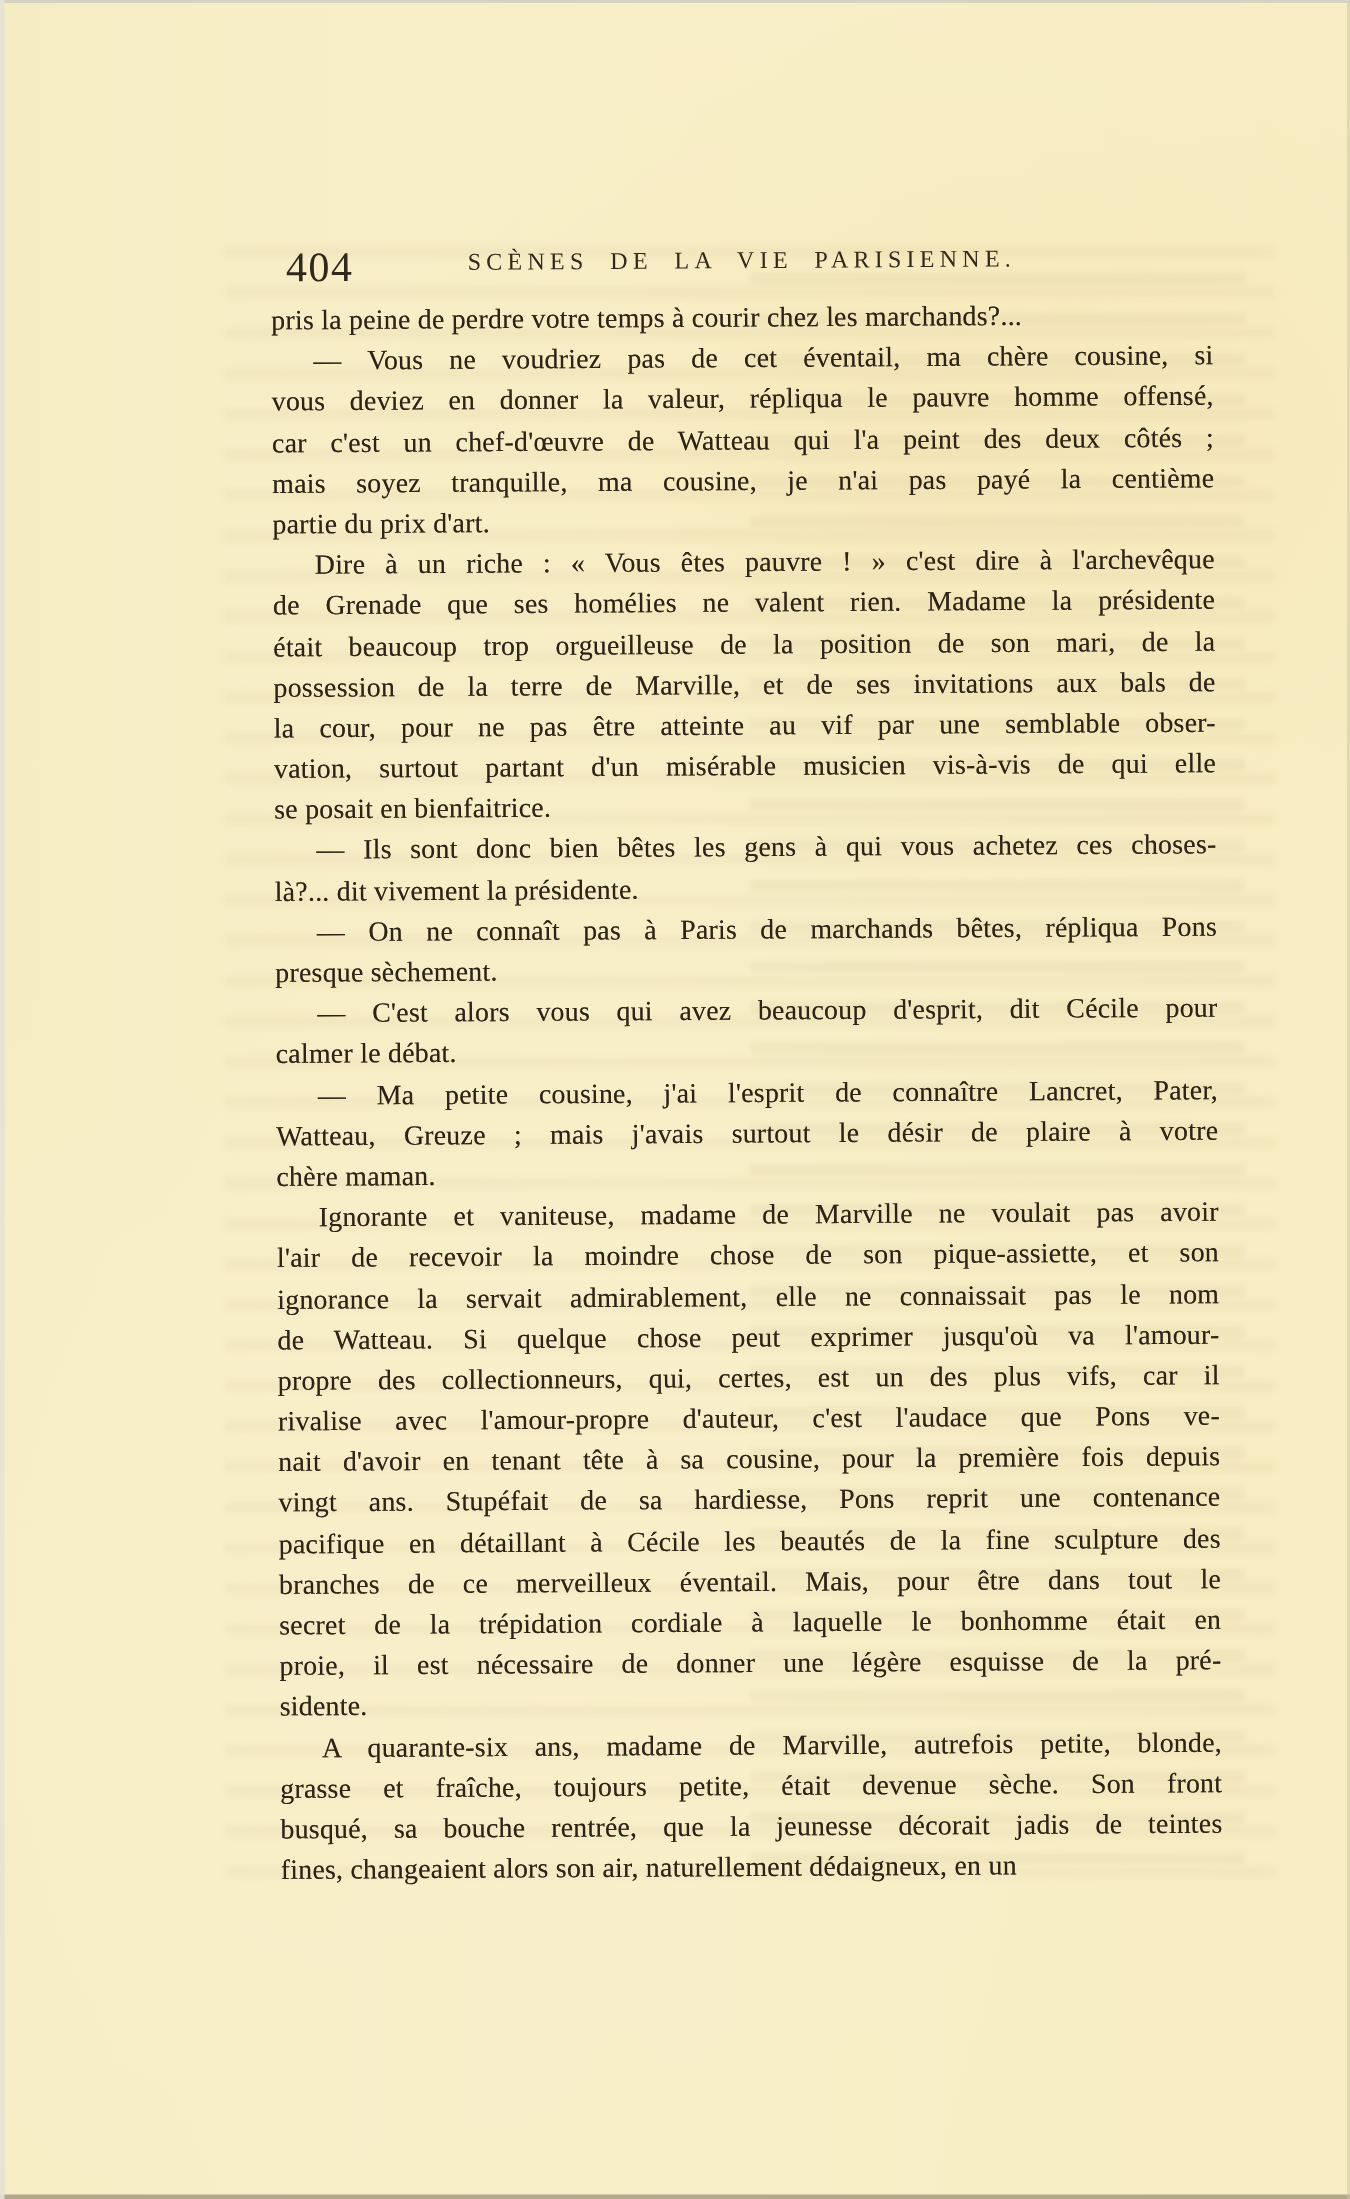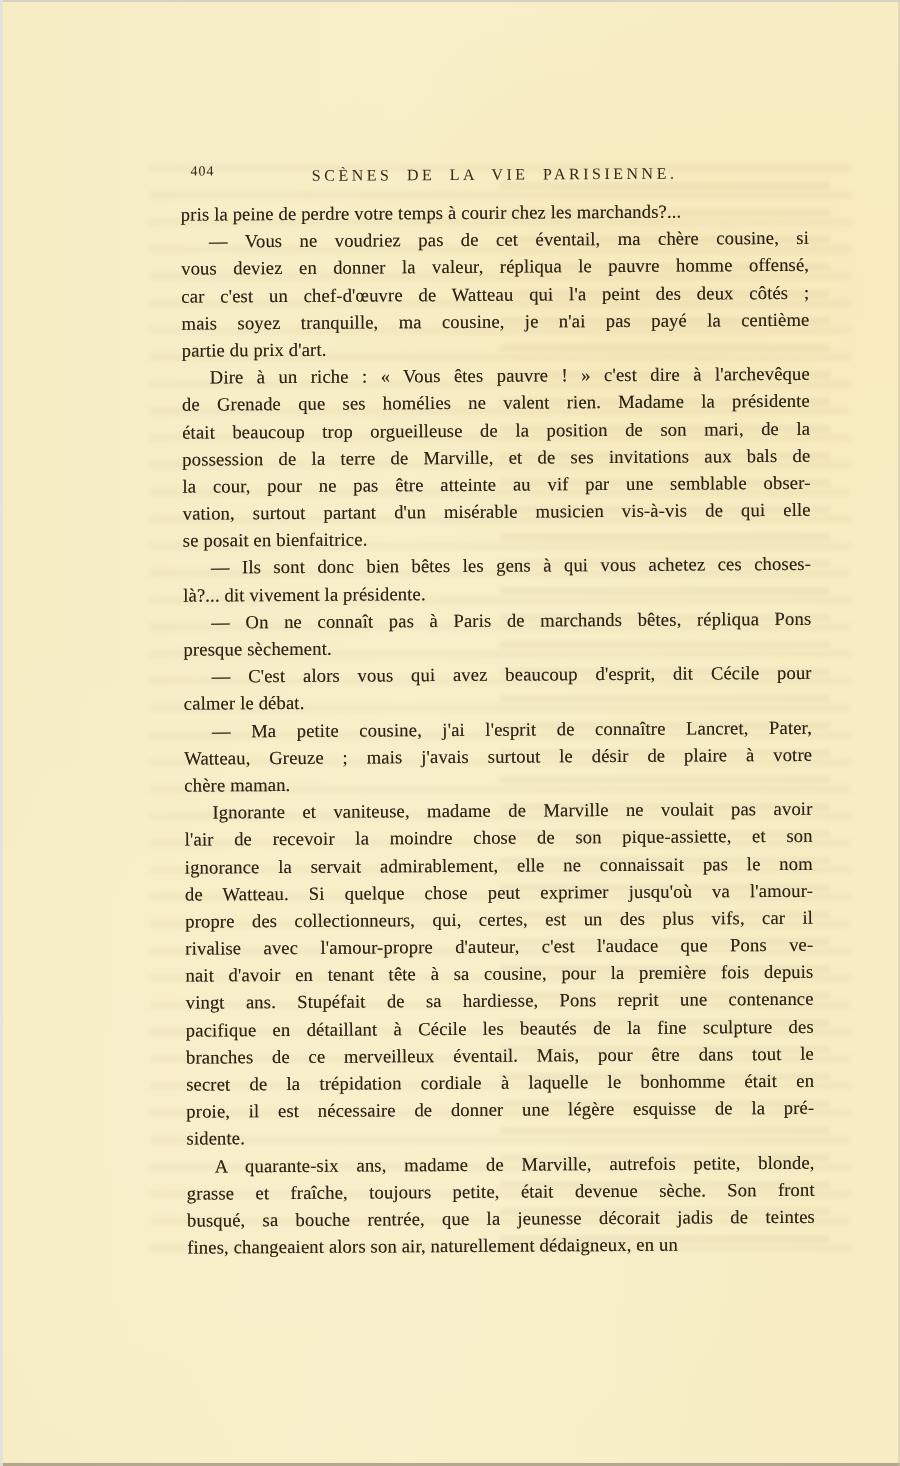--- a/index.html
+++ b/index.html
@@ -46,21 +46,21 @@
   .page-inner{
     position:absolute;left:0;top:0;width:900px;height:1466px;
     transform:rotate(-0.35deg);
     color:#2e2619;
   }
   .running-head{
     position:absolute;left:184px;top:160px;width:628px;height:32px;
   }
   .folio{
     position:absolute;left:10px;top:2px;
-    font-size:14px;letter-spacing:1px;color:#30281a;
+    font-size:28px;letter-spacing:1px;color:#30281a;
   }
   .head-title{
     position:absolute;left:0;right:0;top:6px;
     text-align:center;
     font-size:16px;letter-spacing:3.5px;word-spacing:7px;
     color:#33291b;
     font-variant:normal;
   }
   .text-block{
     position:absolute;left:184px;top:199px;width:628px;

